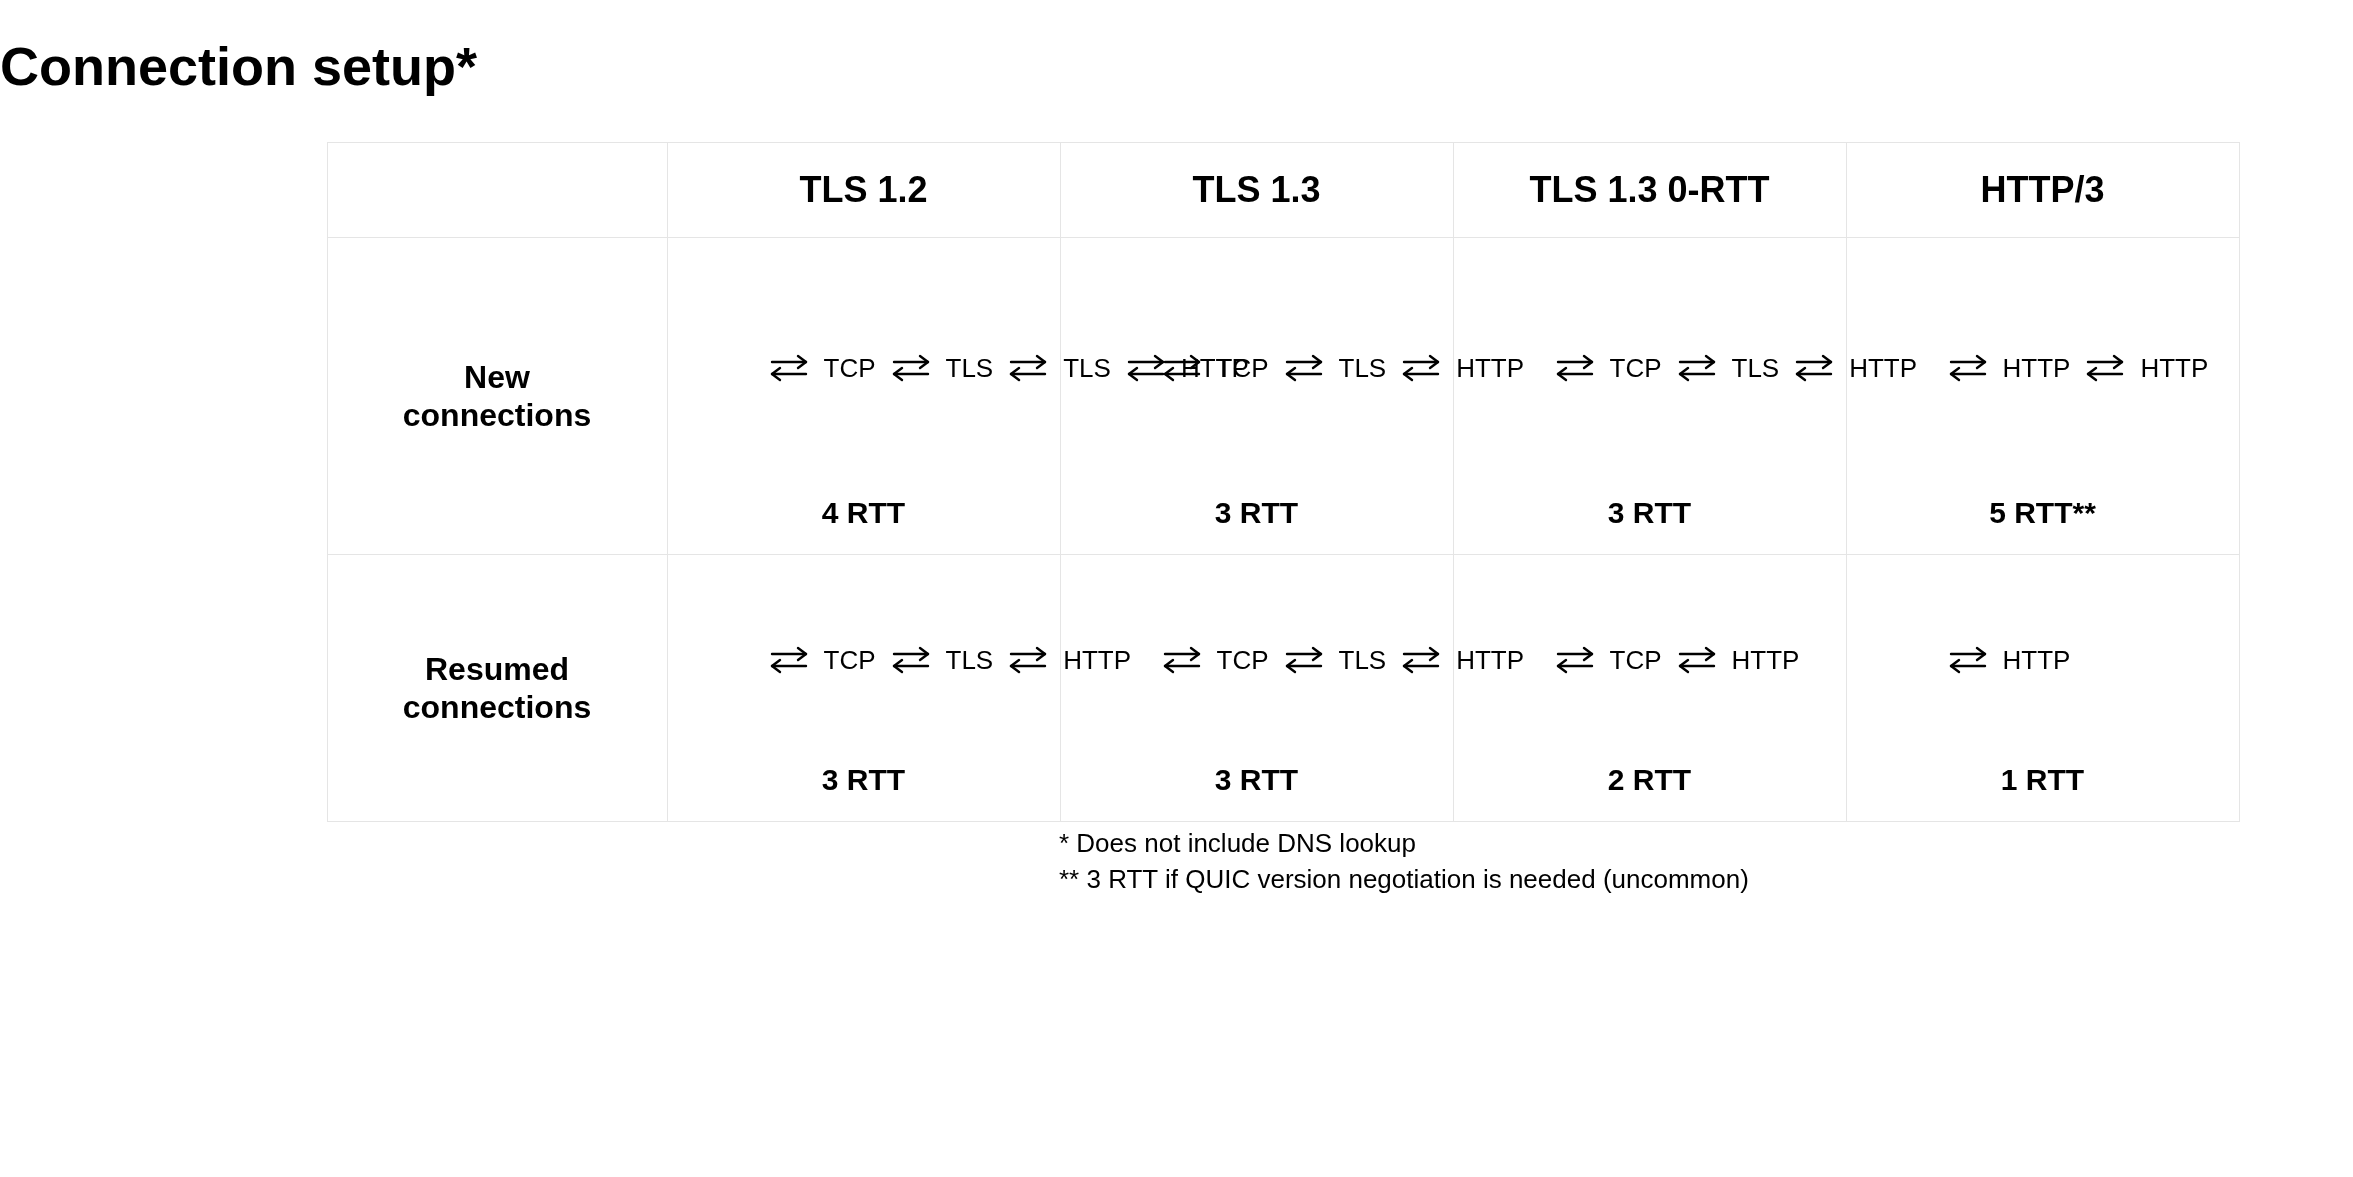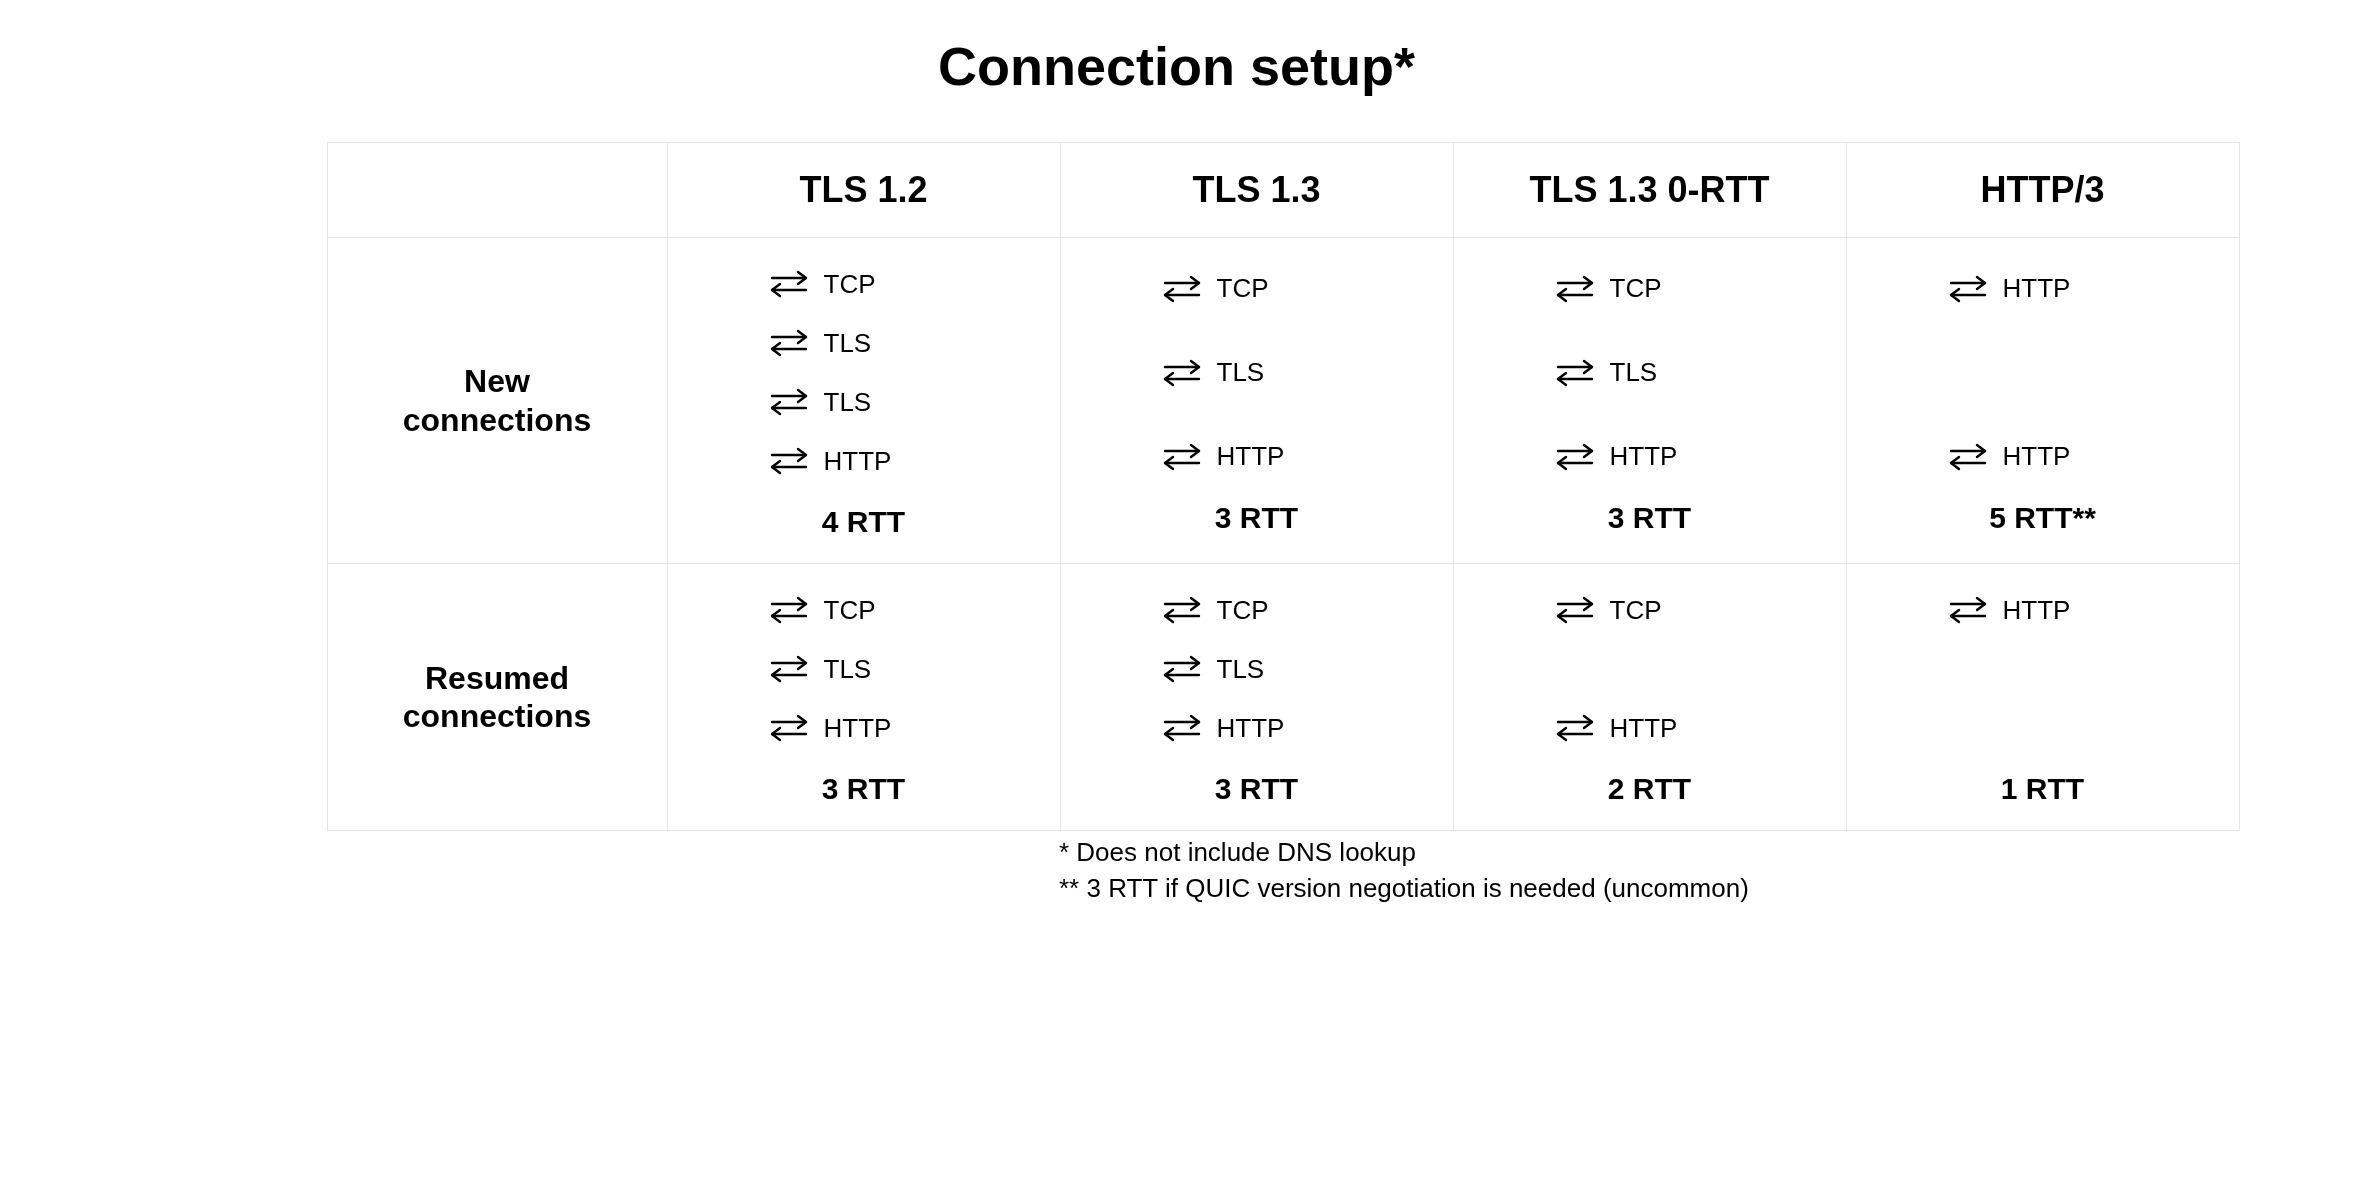--- a/index.html
+++ b/index.html
@@ -8,21 +8,21 @@
     padding: 0;
     background: #ffffff;
     font-family: Arial, Helvetica, sans-serif;
     color: #000;
   }
   .page {
     width: 2353px;
     padding-top: 35px;
   }
   .title {
-    text-align: center;
+    text-align: left;
     font-size: 54px;
     font-weight: 700;
     margin: 0 0 45px 0;
   }
   .table-wrap {
     width: 1700px;
     margin: 0 auto;
   }
   table {
     width: 100%;
@@ -46,25 +46,24 @@
     font-size: 32px;
     font-weight: 700;
     text-align: center;
     line-height: 1.2;
   }
   td.cell {
     padding: 30px 0 24px 0;
   }
   .steps {
     display: flex;
-    flex-direction: column;
-    gap: 27px;
+    flex-direction: row;
+    gap: 14px;
     padding-left: 100px;
     min-height: 0;
-    justify-content: space-between;
   }
   .row-new .steps { min-height: 200px; }
   .row-resumed .steps { min-height: 150px; }
   .step {
     display: flex;
     align-items: center;
     gap: 14px;
   }
   .step-label {
     font-size: 26px;

